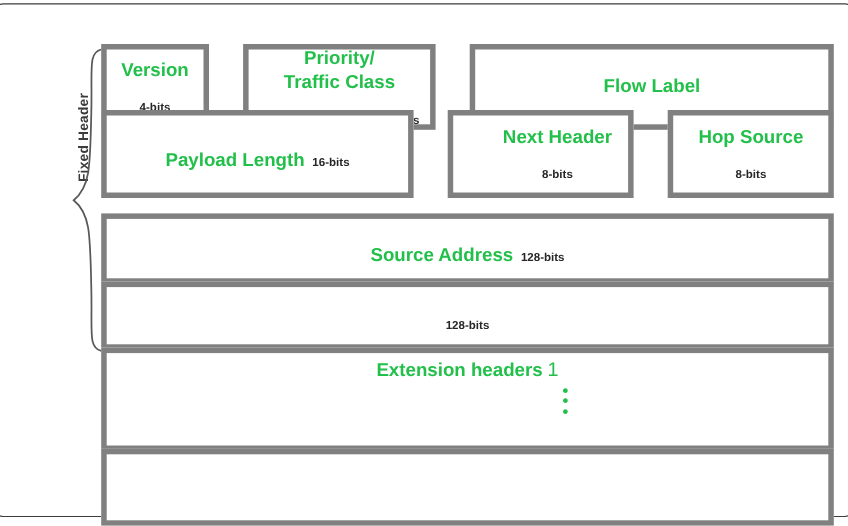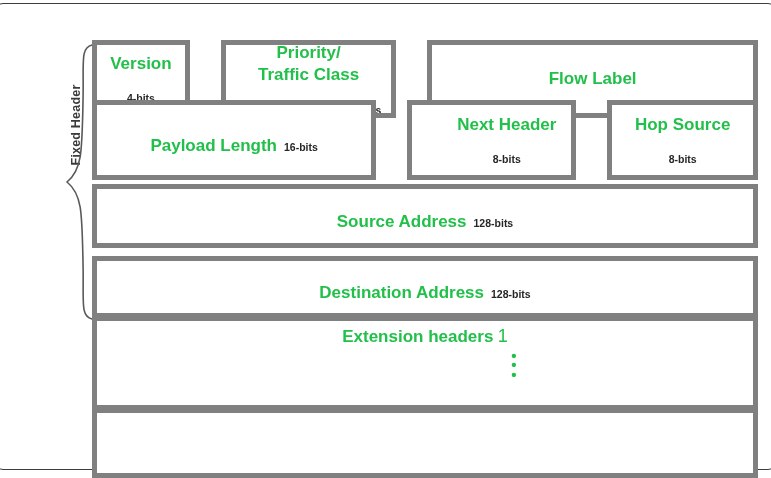--- a/index.html
+++ b/index.html
@@ -116,21 +116,21 @@
   .stack .bits { display: block; text-align: center; margin-top: 18px; }
   .stack.bits-right .bits { text-align: right; padding-right: 4px; }
   .stack.bits-center-offset .bits { text-align: center; margin-top: 2px; }
 
   
   .two-line .field-name { line-height: 1.30; }
 
   
   #row-1 { top: 0px;   height: 78px; }
   #row-2 { top: 60px;  height: 80px; }
-  #row-3 { top: 144px; height: 64px; }
+  #row-3 { top: 154px; height: 64px; }
   #row-4 { top: 216px; height: 62px; }
   #row-5 { top: 276px; height: 94px; }
   #row-6 { top: 368px; height: 70px; }
 
   
   #cell-version        { width: 113px; }
   #cell-priority       { width: 204px; }
   #cell-flow-label     { width: 386px; }
   
   #cell-payload-length { width: 318px; }
@@ -235,21 +235,20 @@
       <div class="cell-inner">
         <span class="field-name">Source Address</span>
         <span class="bits">128-bits</span>
       </div>
     </div>
   </div>
 
   <div class="row" id="row-4">
     <div class="cell" id="cell-destination-address">
       <div class="cell-inner">
-        <span class="field-name">Destination Address</span>
         <span class="bits">128-bits</span>
       </div>
     </div>
   </div>
 
   <div class="row" id="row-5">
     <div class="cell" id="cell-extension-headers">
       <div id="ext-wrap">
         <span class="field-name">Extension headers</span>
         <span id="ext-count">1</span>

